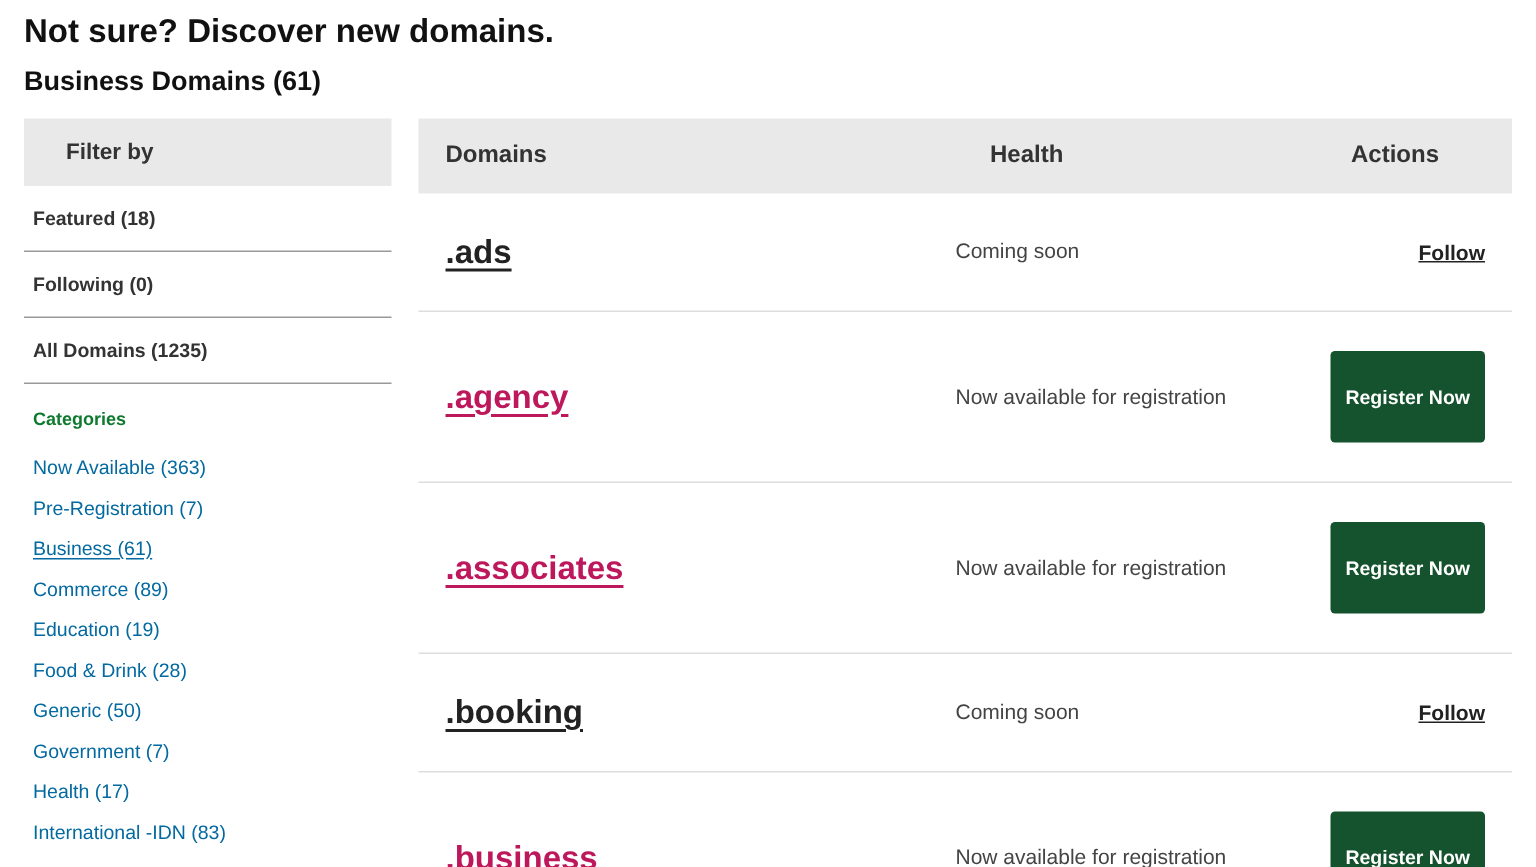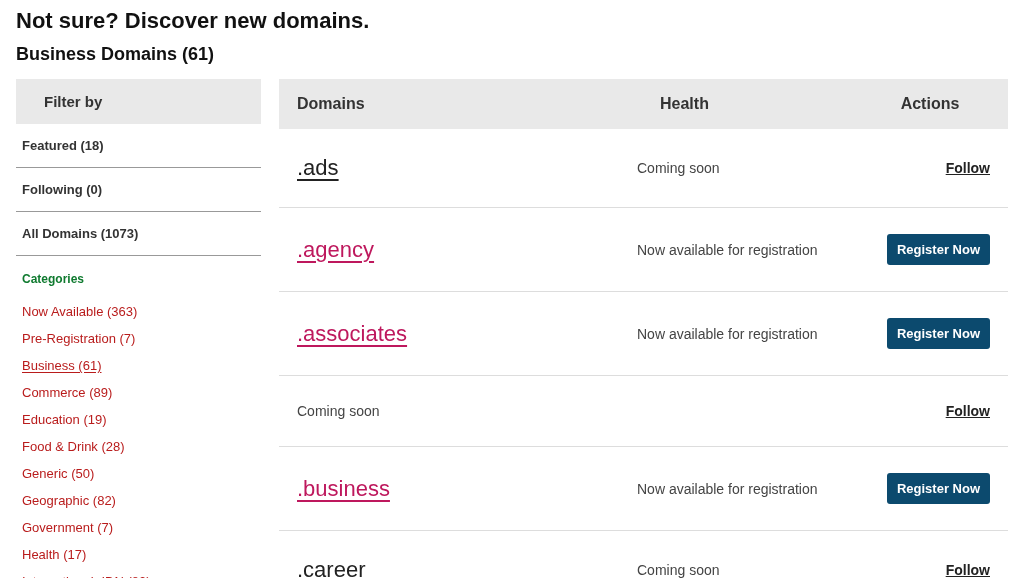--- a/index.html
+++ b/index.html
@@ -7,66 +7,65 @@
   .page { padding: 8px 16px 20px 16px; }
   .hero-title { font-size: 22px; font-weight: 800; color: #111; margin-bottom: 10px; }
   .section-title { font-size: 18px; font-weight: 800; color: #111; margin-bottom: 14px; }
   .layout { display: flex; gap: 18px; align-items: flex-start; }
 
   .sidebar { width: 245px; flex: 0 0 245px; }
   .filter-head { background: #e9e9e9; padding: 14px 28px; font-weight: 800; color: #333; font-size: 15px; }
   .sb-row { padding: 14px 6px; font-size: 13px; font-weight: 700; color: #333; border-bottom: 1px solid #999; }
   .sb-heading { padding: 16px 6px 4px 6px; font-size: 12px; font-weight: 700; color: #0f7a2f; }
   .cat-list { padding: 8px 6px 0 6px; }
-  .cat-item { font-size: 13px; color: #b91c1c; padding: 6px 0; cursor: pointer; }
+  .cat-item { font-size: 13px; color: #0369a1; padding: 6px 0; cursor: pointer; }
   .cat-item.active { text-decoration: underline; text-underline-offset: 2px; }
 
   .main { flex: 1; }
   .thead { display: flex; background: #e9e9e9; padding: 16px 18px; font-weight: 700; font-size: 16px; color: #333; gap: 23px; }
   .col-domain { flex: 0 0 340px; }
   .col-status { flex: 1; }
   .col-actions { flex: 0 0 120px; text-align: center; }
 
   .trow { display: flex; align-items: center; padding: 26px 18px; border-bottom: 1px solid #ddd; }
   .trow:last-child { border-bottom: none; }
-  .domain-name { font-size: 22px; font-weight: 400; text-decoration: underline; text-underline-offset: 4px; cursor: pointer; }
+  .domain-name { font-size: 22px; font-weight: 700; text-decoration: underline; text-underline-offset: 4px; cursor: pointer; }
   .domain-name.available { color: #be185d; }
   .domain-name.soon { color: #222; }
   .status-text { font-size: 14px; color: #444; }
   .action-cell { flex: 0 0 120px; display: flex; justify-content: flex-end; }
   .follow-link { font-size: 14px; font-weight: 700; color: #222; text-decoration: underline; cursor: pointer; }
-  .reg-btn { background: #0c4a6e; color: #fff; font-size: 13px; font-weight: 700; padding: 8px 10px; border: none; border-radius: 3px; cursor: pointer; white-space: nowrap; }
+  .reg-btn { background: #14532d; color: #fff; font-size: 13px; font-weight: 700; padding: 23px 10px; border: none; border-radius: 3px; cursor: pointer; white-space: nowrap; }
 </style>
 </head>
 <body>
 
 <div class="page">
   <h1 class="hero-title">Not sure? Discover new domains.</h1>
   <h2 class="section-title">Business  Domains  (61)</h2>
 
   <div class="layout">
 
     <aside class="sidebar">
       <div class="filter-head">Filter by</div>
 
       <div class="sb-row">Featured (18)</div>
       <div class="sb-row">Following (0)</div>
-      <div class="sb-row">All Domains (1073)</div>
+      <div class="sb-row">All Domains (1235)</div>
 
       <div class="sb-heading">Categories</div>
 
       <div class="cat-list">
         <div class="cat-item">Now Available (363)</div>
         <div class="cat-item">Pre-Registration (7)</div>
         <div class="cat-item active">Business (61)</div>
         <div class="cat-item">Commerce (89)</div>
         <div class="cat-item">Education (19)</div>
         <div class="cat-item">Food &amp; Drink (28)</div>
         <div class="cat-item">Generic (50)</div>
-        <div class="cat-item">Geographic (82)</div>
         <div class="cat-item">Government (7)</div>
         <div class="cat-item">Health (17)</div>
         <div class="cat-item">International -IDN (83)</div>
       </div>
     </aside>
 
     <main class="main">
       <div class="thead">
         <div class="col-domain">Domains</div>
         <div class="col-status">Health</div>
@@ -91,20 +90,21 @@
 
       <div class="trow">
         <div class="col-domain"><span class="domain-name available">.associates</span></div>
         <div class="col-status"><span class="status-text">Now available for registration</span></div>
         <div class="action-cell">
             <button class="reg-btn">Register Now</button>
           </div>
       </div>
 
       <div class="trow">
+        <div class="col-domain"><span class="domain-name soon">.booking</span></div>
         <div class="col-status"><span class="status-text">Coming soon</span></div>
         <div class="action-cell">
             <span class="follow-link">Follow</span>
           </div>
       </div>
 
       <div class="trow">
         <div class="col-domain"><span class="domain-name available">.business</span></div>
         <div class="col-status"><span class="status-text">Now available for registration</span></div>
         <div class="action-cell">

